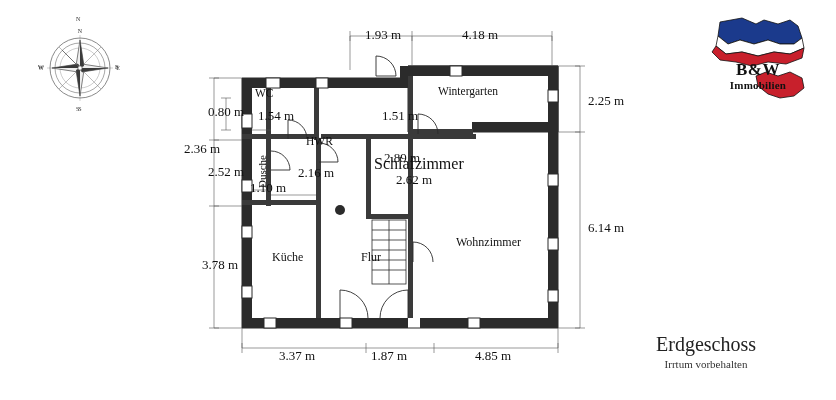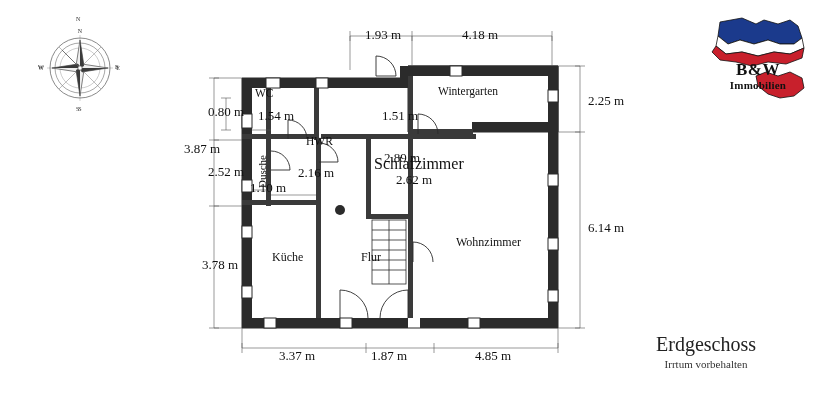--- a/index.html
+++ b/index.html
@@ -319,21 +319,21 @@
   <div class="dim" style="left:462px;top:27px;text-align:center;">4.18 m</div>
 
   <div class="dim" style="left:588px;top:93px;">2.25 m</div>
   <div class="dim" style="left:588px;top:220px;">6.14 m</div>
 
   <div class="dim" style="left:279px;top:348px;">3.37 m</div>
   <div class="dim" style="left:371px;top:348px;">1.87 m</div>
   <div class="dim" style="left:475px;top:348px;">4.85 m</div>
 
   <div class="dim" style="left:208px;top:104px;">0.80 m</div>
-  <div class="dim" style="left:184px;top:141px;">3.87 m</div>
+  <div class="dim" style="left:184px;top:141px;">2.36 m</div>
   <div class="dim" style="left:208px;top:164px;">2.52 m</div>
   <div class="dim" style="left:202px;top:257px;">3.78 m</div>
 
   <div class="dim" style="left:258px;top:108px;">1.54 m</div>
   <div class="dim" style="left:298px;top:165px;">2.16 m</div>
   <div class="dim" style="left:250px;top:180px;">1.10 m</div>
   <div class="dim" style="left:382px;top:108px;">1.51 m</div>
   <div class="dim" style="left:384px;top:150px;">2.89 m</div>
   <div class="dim" style="left:396px;top:172px;">2.62 m</div>
 

